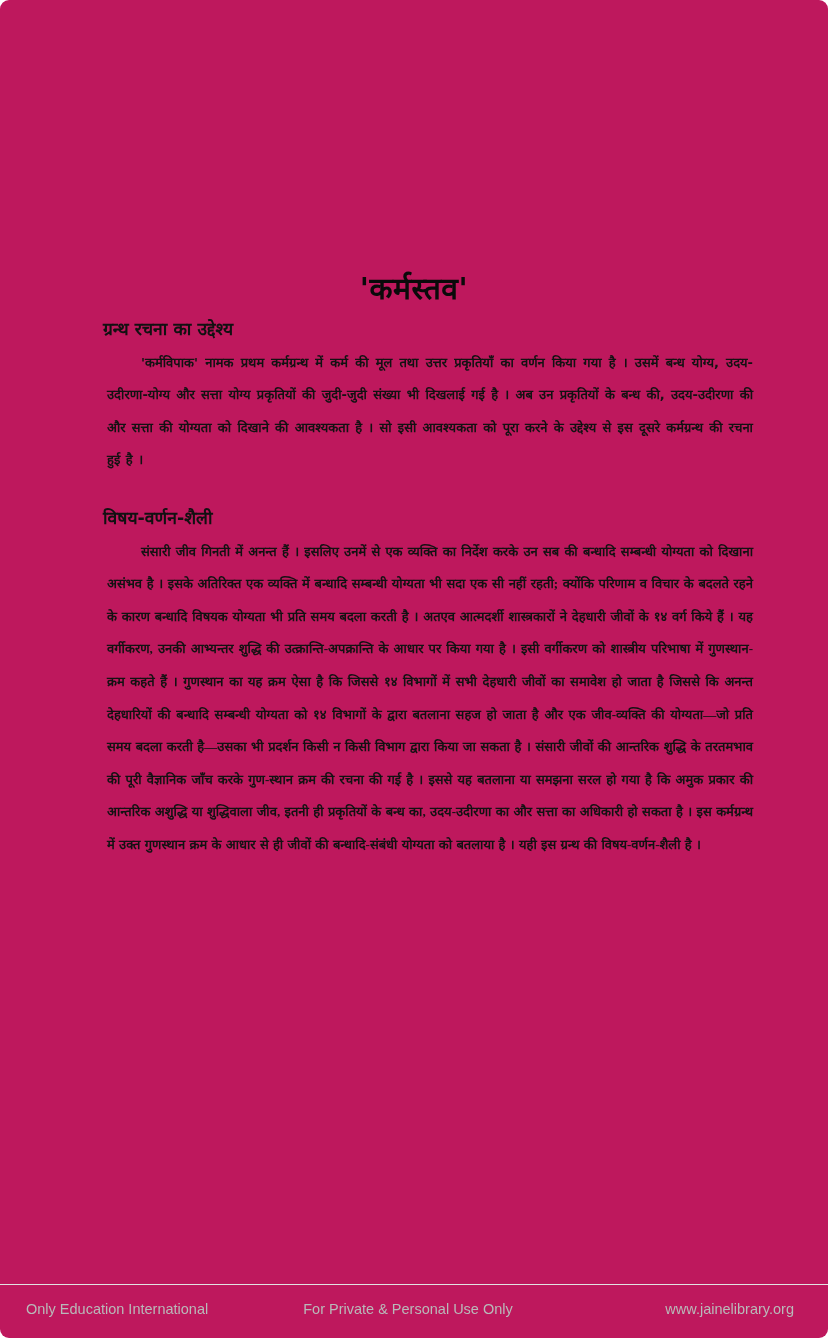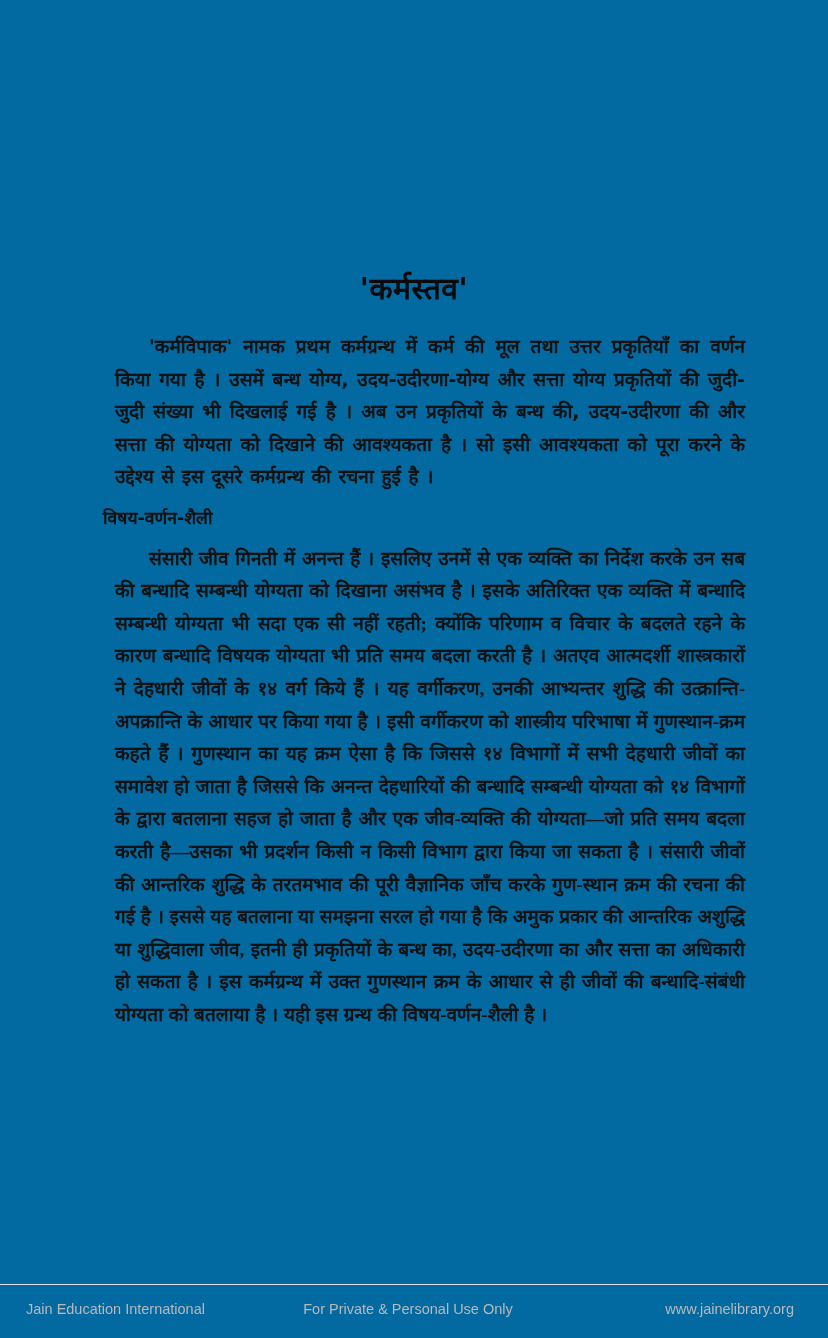--- a/index.html
+++ b/index.html
@@ -12,21 +12,22 @@
     height: 1338px;
     position: relative;
     overflow: hidden;
     font-family: "Liberation Serif", "DejaVu Serif", serif;
     color: #111111;
   }
 
   .page {
     position: absolute;
     inset: 0;
-    background: #0369a1;
+    background: #be185d;
+    border-radius: 9px;
   }
 
   
   .doc-title {
     position: absolute;
     left: 0;
     right: 0;
     top: 252px;
     text-align: center;
     font-family: "DejaVu Sans", "Liberation Sans", sans-serif;
@@ -47,29 +48,29 @@
 
   .section-heading {
     font-family: "DejaVu Sans", "Liberation Sans", sans-serif;
     font-size: 17.5px;
     font-weight: 700;
     color: #111111;
     margin: 0 0 5px 0;
     line-height: 1.35;
   }
   .section-heading.second {
-    margin-top: 14px;
+    margin-top: 30px;
   }
 
   .para {
     font-family: "DejaVu Sans", "Liberation Sans", sans-serif;
-    font-size: 19px;
+    font-size: 13px;
     font-weight: 600;
     color: #121212;
-    margin: 12px;
+    margin: 4px;
     line-height: 32.6px;
     text-align: justify;
     text-align-last: left;
     word-spacing: 1px;
   }
   .para.first-para {
     text-indent: 34px;
   }
   .para.second-para {
     text-indent: 34px;
@@ -119,30 +120,31 @@
 </style>
 </head>
 <body>
 
 <div class="page">
 
   <h1 class="doc-title">'कर्मस्तव'</h1>
 
   <div class="content">
 
+    <h2 class="section-heading">ग्रन्थ रचना का उद्देश्य</h2>
 
     <p class="para first-para">'कर्मविपाक' नामक प्रथम कर्मग्रन्थ में कर्म की मूल तथा उत्तर प्रकृतियाँ का वर्णन किया गया है । उसमें बन्ध योग्य, उदय-उदीरणा-योग्य और सत्ता योग्य प्रकृतियों की जुदी-जुदी संख्या भी दिखलाई गई है । अब उन प्रकृतियों के बन्ध की, उदय-उदीरणा की और सत्ता की योग्यता को दिखाने की आवश्यकता है । सो इसी आवश्यकता को पूरा करने के उद्देश्य से इस दूसरे कर्मग्रन्थ की रचना हुई है ।</p>
 
     <h2 class="section-heading second">विषय-वर्णन-शैली</h2>
 
     <p class="para second-para">संसारी जीव गिनती में अनन्त हैं । इसलिए उनमें से एक व्यक्ति का निर्देश करके उन सब की बन्धादि सम्बन्धी योग्यता को दिखाना असंभव है । इसके अतिरिक्त एक व्यक्ति में बन्धादि सम्बन्धी योग्यता भी सदा एक सी नहीं रहती; क्योंकि परिणाम व विचार के बदलते रहने के कारण बन्धादि विषयक योग्यता भी प्रति समय बदला करती है । अतएव आत्मदर्शी शास्त्रकारों ने देहधारी जीवों के १४ वर्ग किये हैं । यह वर्गीकरण, उनकी आभ्यन्तर शुद्धि की उत्क्रान्ति-अपक्रान्ति के आधार पर किया गया है । इसी वर्गीकरण को शास्त्रीय परिभाषा में गुणस्थान-क्रम कहते हैं । गुणस्थान का यह क्रम ऐसा है कि जिससे १४ विभागों में सभी देहधारी जीवों का समावेश हो जाता है जिससे कि अनन्त देहधारियों की बन्धादि सम्बन्धी योग्यता को १४ विभागों के द्वारा बतलाना सहज हो जाता है और एक जीव-व्यक्ति की योग्यता—जो प्रति समय बदला करती है—उसका भी प्रदर्शन किसी न किसी विभाग द्वारा किया जा सकता है । संसारी जीवों की आन्तरिक शुद्धि के तरतमभाव की पूरी वैज्ञानिक जाँच करके गुण-स्थान क्रम की रचना की गई है । इससे यह बतलाना या समझना सरल हो गया है कि अमुक प्रकार की आन्तरिक अशुद्धि या शुद्धिवाला जीव, इतनी ही प्रकृतियों के बन्ध का, उदय-उदीरणा का और सत्ता का अधिकारी हो सकता है । इस कर्मग्रन्थ में उक्त गुणस्थान क्रम के आधार से ही जीवों की बन्धादि-संबंधी योग्यता को बतलाया है । यही इस ग्रन्थ की विषय-वर्णन-शैली है ।</p>
 
   </div>
 
   <div class="footer-rule"></div>
 
   <div class="footer">
-    <span class="footer-left">Jain Education International</span>
+    <span class="footer-left">Only Education International</span>
     <span class="footer-center">For Private &amp; Personal Use Only</span>
     <span class="footer-right">www.jainelibrary.org</span>
   </div>
 
 </div>
 
 </body></html>

